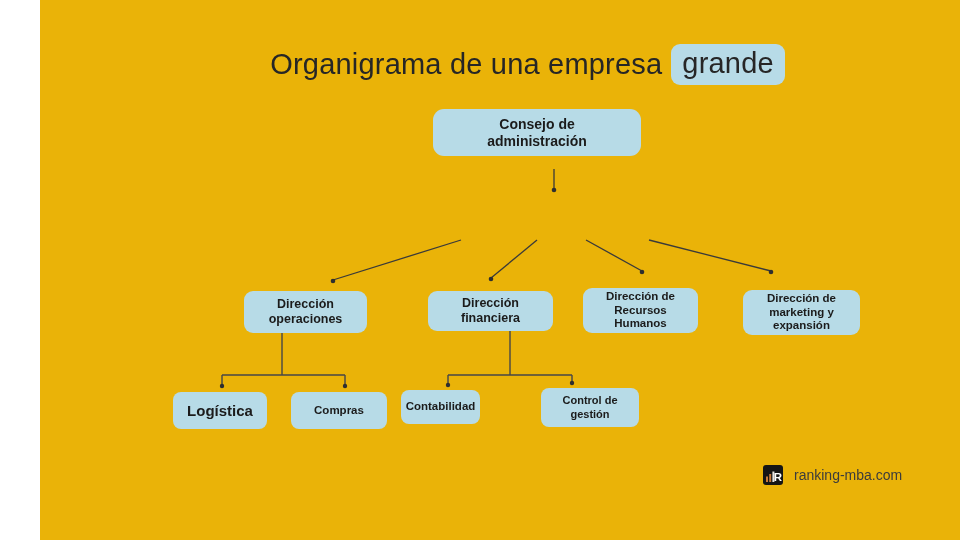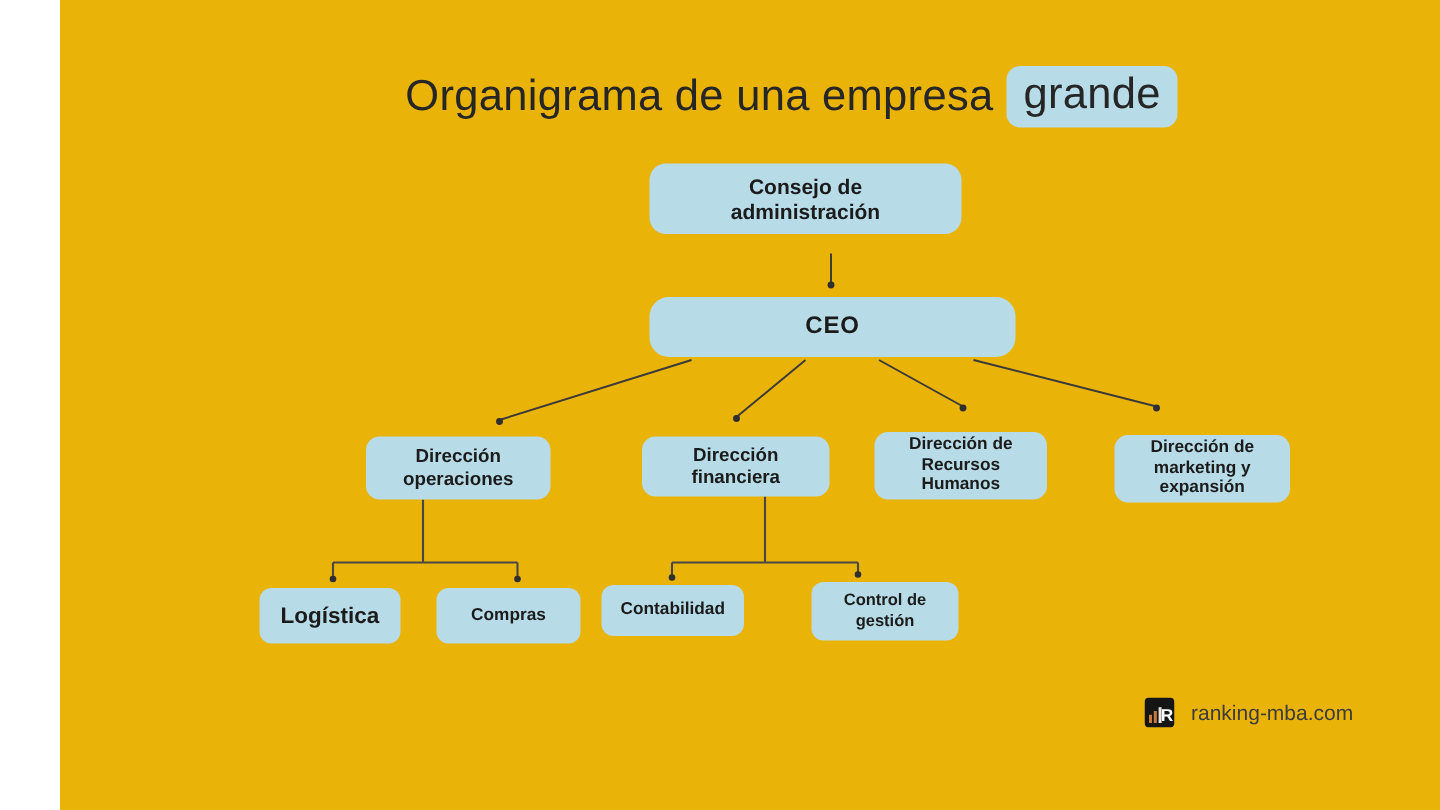--- a/index.html
+++ b/index.html
@@ -48,21 +48,21 @@
     line-height:1.2;
   }
   .n-consejo      {left:393px;top:109px;width:208px;height:47px;border-radius:11px;font-size:14px;}
   .n-ceo          {left:393px;top:198px;width:244px;height:40px;border-radius:13px;font-size:16px;letter-spacing:.5px;}
   .n-operaciones  {left:204px;top:291px;width:123px;height:42px;border-radius:9px;font-size:12.5px;}
   .n-financiera   {left:388px;top:291px;width:125px;height:40px;border-radius:9px;font-size:12.5px;}
   .n-rrhh         {left:543px;top:288px;width:115px;height:45px;border-radius:9px;font-size:11.5px;line-height:1.18;}
   .n-marketing    {left:703px;top:290px;width:117px;height:45px;border-radius:9px;font-size:11.5px;line-height:1.18;}
   .n-logistica    {left:133px;top:392px;width:94px;height:37px;border-radius:8px;font-size:15px;}
   .n-compras      {left:251px;top:392px;width:96px;height:37px;border-radius:8px;font-size:11.5px;}
-  .n-contabilidad {left:361px;top:390px;width:95px;height:34px;border-radius:8px;font-size:11.5px;}
+  .n-contabilidad {left:361px;top:390px;width:79px;height:34px;border-radius:8px;font-size:11.5px;}
   .n-control      {left:501px;top:388px;width:98px;height:39px;border-radius:8px;font-size:11px;}
   
   .footer{
     position:absolute;left:723px;top:465px;
     display:flex;align-items:center;gap:11px;
   }
   .footer .site{font-size:14px;color:#3c3c3c;}
 </style>
 </head>
 <body>
@@ -95,21 +95,20 @@
       <circle class="tip" cx="731" cy="272" r="2.3"></circle>
       <circle class="tip" cx="182" cy="386" r="2.2"></circle>
       <circle class="tip" cx="305" cy="386" r="2.2"></circle>
       <circle class="tip" cx="408" cy="385" r="2.2"></circle>
       <circle class="tip" cx="532" cy="383" r="2.2"></circle>
     </g>
   </svg>
 
   <div class="node n-consejo">Consejo de
 administración</div>
-  <div class="node n-ceo">CEO</div>
   <div class="node n-operaciones">Dirección
 operaciones</div>
   <div class="node n-financiera">Dirección
 financiera</div>
   <div class="node n-rrhh">Dirección de
 Recursos
 Humanos</div>
   <div class="node n-marketing">Dirección de
 marketing y
 expansión</div>

